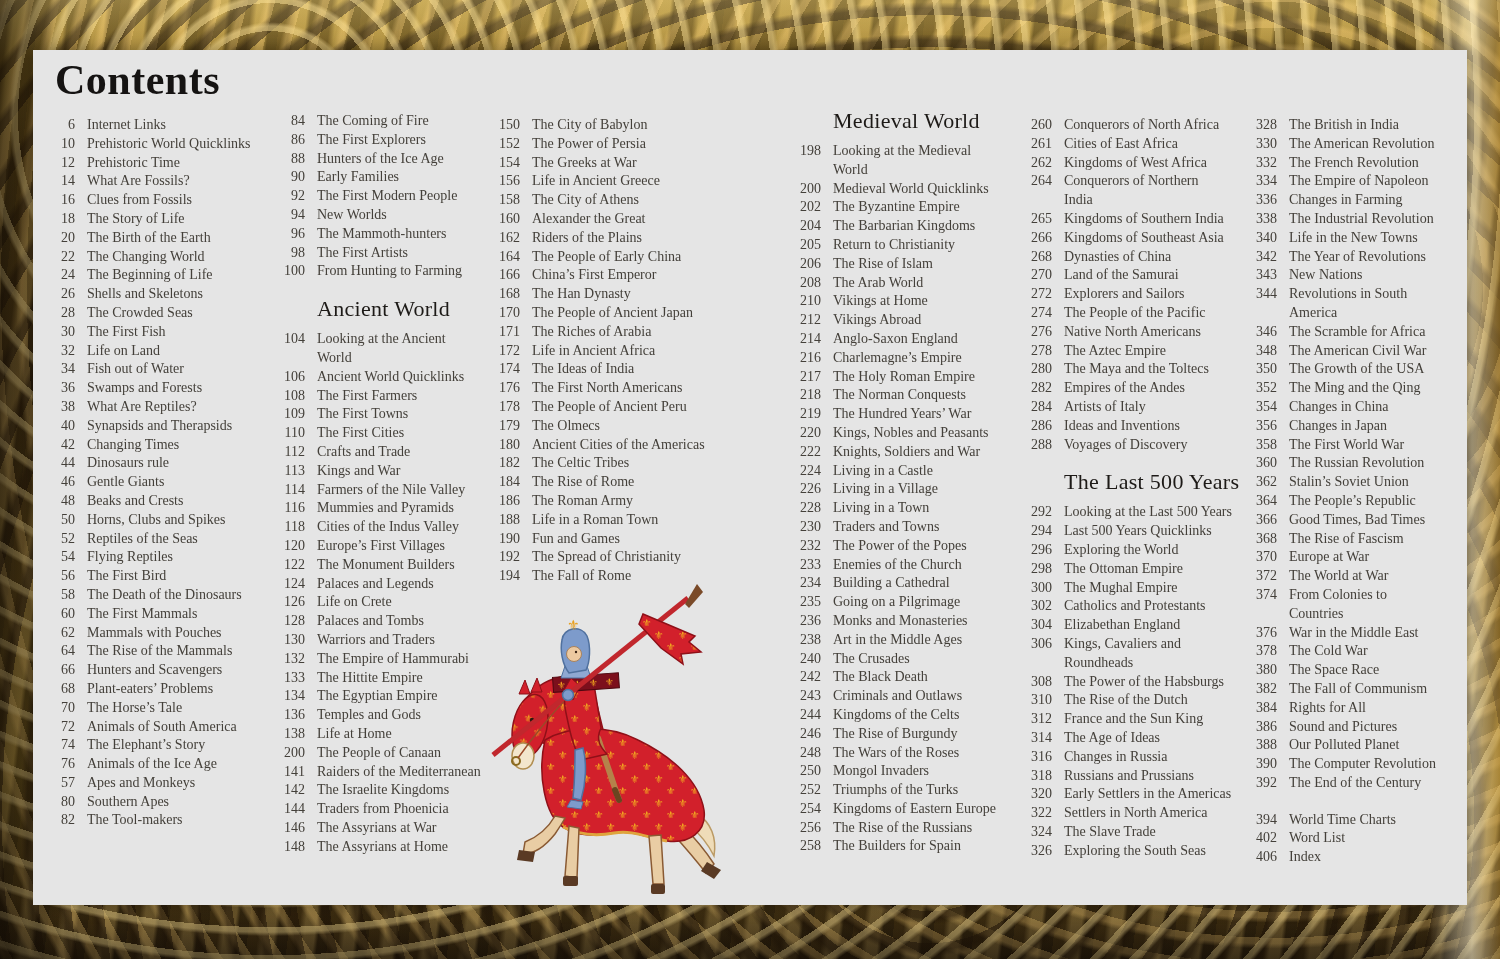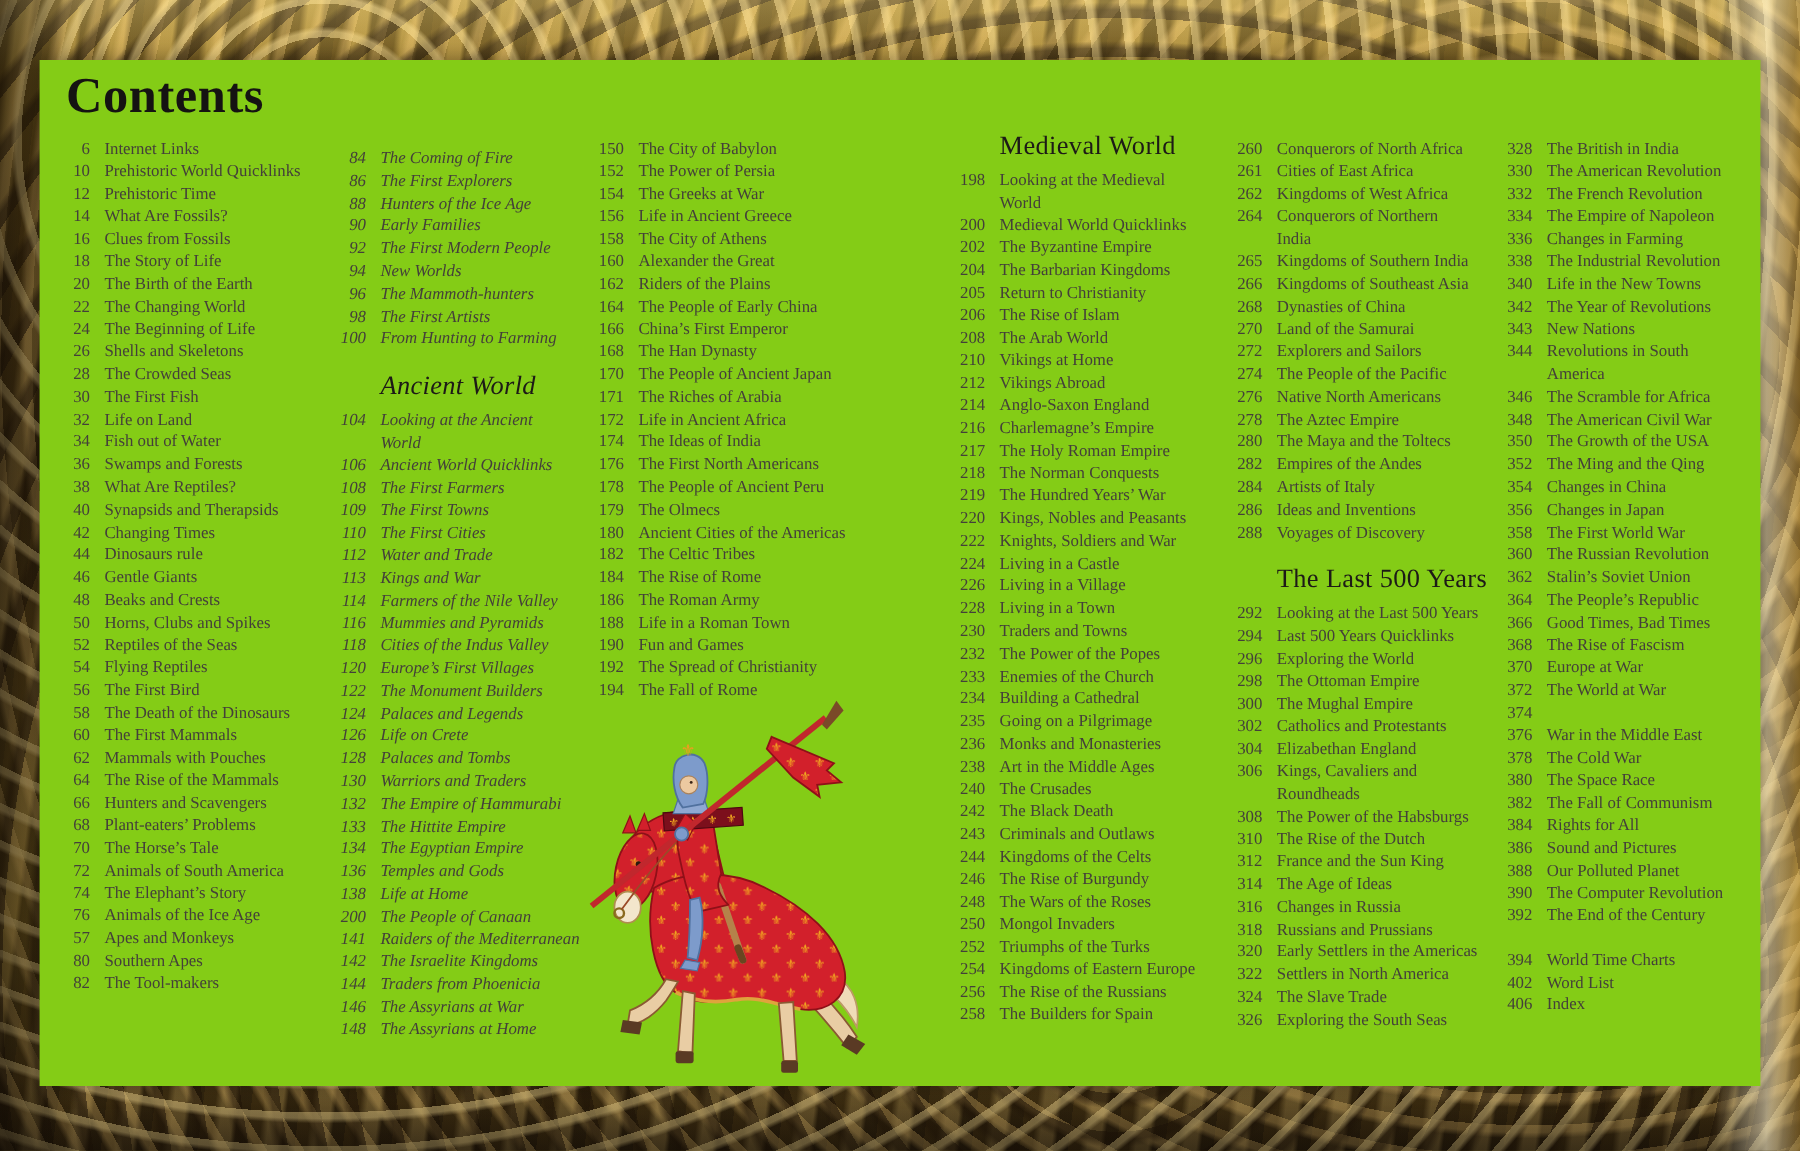--- a/index.html
+++ b/index.html
@@ -15,29 +15,29 @@
       linear-gradient(180deg,#a8882e 0%,#7c5f20 14%,#4e3a16 38%,#6d5520 62%,#8f7328 80%,#2f2210 100%);
   }
   .frame-shade{
     position:absolute;inset:0;pointer-events:none;z-index:1;
     background:
       linear-gradient(90deg, rgba(15,10,4,0.60) 0, rgba(15,10,4,0) 70px, rgba(0,0,0,0) 1430px, rgba(255,244,210,0.55) 1472px, rgba(170,130,50,0.50) 1500px),
       linear-gradient(0deg, rgba(10,7,3,0.45) 0, rgba(0,0,0,0) 60px, rgba(0,0,0,0) 900px, rgba(255,235,170,0.25) 959px);
   }
   .page{
     position:absolute;left:33px;top:50px;width:1434px;height:855px;
-    background:#84cc16;z-index:2;box-shadow:0 0 16px rgba(0,0,0,0.35);
+    background:#e5e5e5;z-index:2;box-shadow:0 0 16px rgba(0,0,0,0.35);
   }
   .title{
     position:absolute;left:22px;top:6px;margin:0;
     font-size:42px;font-weight:700;letter-spacing:0.5px;color:#151312;
   }
   .col{position:absolute;font-size:14px;color:#44403a;}
   .c0{left:18px;  top:66px;width:216px;}
-  .c1{left:248px; top:74px;width:226px;font-style:italic;}
+  .c1{left:248px; top:62px;width:226px;}
   .c2{left:463px; top:66px;width:251px;}
   .c3{left:764px; top:56px;width:241px;}
   .c4{left:995px; top:66px;width:232px;}
   .c5{left:1220px;top:66px;width:214px;}
   .entry{display:flex;line-height:18.8px;}
   .entry .num{flex:none;width:24px;text-align:right;margin-right:12px;color:#44403a;}
   .entry .t{flex:1;white-space:pre-line;}
   .heading{
     font-size:22px;line-height:30px;color:#1d1a17;
     padding-left:36px;margin:13px 0 6px 0;white-space:nowrap;letter-spacing:0.3px;
@@ -262,21 +262,21 @@
       <div class="entry">
         <span class="num">109</span>
         <span class="t">The First Towns</span>
       </div>
       <div class="entry">
         <span class="num">110</span>
         <span class="t">The First Cities</span>
       </div>
       <div class="entry">
         <span class="num">112</span>
-        <span class="t">Water and Trade</span>
+        <span class="t">Crafts and Trade</span>
       </div>
       <div class="entry">
         <span class="num">113</span>
         <span class="t">Kings and War</span>
       </div>
       <div class="entry">
         <span class="num">114</span>
         <span class="t">Farmers of the Nile Valley</span>
       </div>
       <div class="entry">
@@ -848,20 +848,22 @@
       <div class="entry">
         <span class="num">370</span>
         <span class="t">Europe at War</span>
       </div>
       <div class="entry">
         <span class="num">372</span>
         <span class="t">The World at War</span>
       </div>
       <div class="entry">
         <span class="num">374</span>
+        <span class="t">From Colonies to
+Countries</span>
       </div>
       <div class="entry">
         <span class="num">376</span>
         <span class="t">War in the Middle East</span>
       </div>
       <div class="entry">
         <span class="num">378</span>
         <span class="t">The Cold War</span>
       </div>
       <div class="entry">

